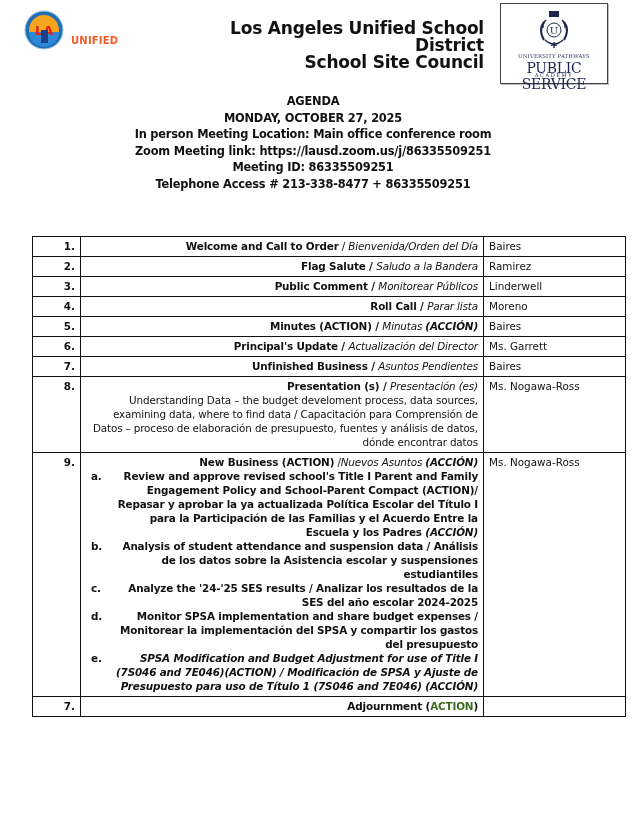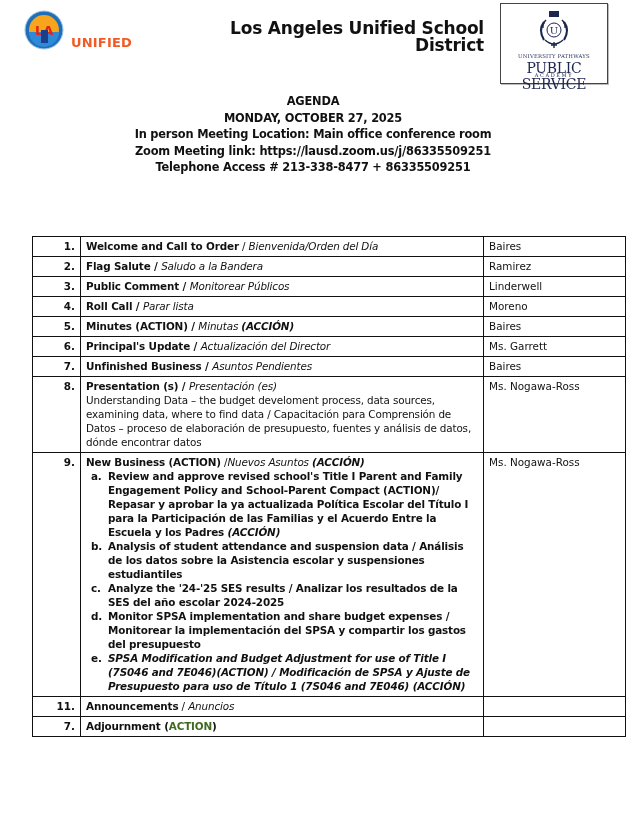--- a/index.html
+++ b/index.html
@@ -5,36 +5,36 @@
     html, body { margin: 0; padding: 0; background: #ffffff; }
     body {
       width: 644px; height: 831px; position: relative; overflow: hidden;
       font-family: "DejaVu Sans", "Liberation Sans", sans-serif;
       color: #111111;
     }
     .logo-lausd { position: absolute; left: 24px; top: 8px; width: 150px; height: 44px; }
     .lausd-text { position: absolute; left: 46px; top: 1px; font-family: "DejaVu Sans", sans-serif; font-weight: bold; font-size: 25px; letter-spacing: -1px; line-height: 28px; }
     .lausd-text .la { color: #f15a24; }
     .lausd-text .usd { color: #3a8fe0; }
-    .lausd-unified { position: absolute; left: 47px; top: 27px; color: #f15a24; font-weight: bold; font-size: 13px; letter-spacing: 0.2px; }
+    .lausd-unified { position: absolute; left: 47px; top: 27px; color: #f15a24; font-weight: bold; font-size: 10px; letter-spacing: 0.2px; }
     .seal { position: absolute; left: 0; top: 2px; width: 40px; height: 40px; }
 
     .header-block { position: absolute; left: 160px; top: 20px; width: 324px; text-align: right; font-weight: bold; font-size: 17px; line-height: 17px; letter-spacing: -0.2px; }
     .agenda-block { position: absolute; left: 108px; top: 93px; width: 410px; text-align: center; font-weight: bold; font-size: 11.4px; line-height: 16.6px; letter-spacing: -0.2px; }
 
     .academy-logo { position: absolute; left: 500px; top: 3px; width: 106px; height: 79px; border: 1px solid #444; box-shadow: 1px 1px 0 #bbb; background: #fff; }
     .academy-emblem { position: absolute; left: 33px; top: 6px; width: 40px; height: 40px; }
     .academy-line1 { position: absolute; left: 0; width: 106px; top: 49px; text-align: center; font-family: "DejaVu Serif", serif; font-size: 5.3px; color: #1c2750; letter-spacing: 0.2px; }
     .academy-line2 { position: absolute; left: 0; width: 106px; top: 56px; text-align: center; font-family: "DejaVu Serif", serif; font-size: 14px; color: #1c2750; letter-spacing: -0.3px; }
     .academy-line3 { position: absolute; left: 0; width: 106px; top: 68px; text-align: center; font-family: "DejaVu Serif", serif; font-size: 5px; color: #1c2750; letter-spacing: 1.6px; }
 
     table.agenda { position: absolute; left: 32px; top: 236px; width: 594px; border-collapse: collapse; font-size: 10.4px; line-height: 14px; }
     table.agenda td { border: 1.3px solid #111; vertical-align: top; padding: 2px 5px 3px 5px; }
     td.num { width: 37px; text-align: right; font-weight: bold; padding-right: 6px; }
-    td.item { width: 392px; letter-spacing: -0.15px; }
+    td.item { width: 392px; letter-spacing: -0.15px; text-align: right; }
     td.who { width: 131px; }
     .b { font-weight: bold; }
     .i { font-style: italic; }
     .bi { font-weight: bold; font-style: italic; }
     .green { color: #3f6b1f; }
     .sub { margin: 0; padding: 0; list-style: none; }
     .sub li { position: relative; padding-left: 22px; font-weight: bold; }
     .sub li .lbl { position: absolute; left: 5px; top: 0; }
     .sub li.it { font-style: italic; }
   </style>
@@ -48,20 +48,21 @@
     <path d="M5 22 A15 15 0 0 0 35 22 Z" fill="#2e8ad8"></path>
     <text x="11" y="25" font-size="13" font-weight="bold" fill="#e2231a" font-family="DejaVu Sans, sans-serif">LA</text>
     <path d="M17 20 L17 33 L24 33 L24 20" fill="#1c3f8c"></path>
     <circle cx="20" cy="20" r="19" fill="none" stroke="#9ec6ea" stroke-width="1"></circle>
   </svg>
   <div class="lausd-unified">UNIFIED</div>
 </div>
 
 <div class="header-block">
   <div>Los Angeles Unified School District</div>
+  <div>School Site Council</div>
 </div>
 
 <div class="academy-logo">
   <svg class="academy-emblem" viewBox="0 0 40 40">
     <rect x="15" y="1" width="10" height="6" fill="#1c2750"></rect>
     <path d="M10 12 Q4 20 10 30 M30 12 Q36 20 30 30" stroke="#1c2750" stroke-width="2.2" fill="none"></path>
     <path d="M12 10 Q8 14 9 18 M28 10 Q32 14 31 18 M11 30 Q20 38 29 30" stroke="#1c2750" stroke-width="1.6" fill="none"></path>
     <circle cx="20" cy="20" r="7" fill="none" stroke="#1c2750" stroke-width="1"></circle>
     <text x="20" y="24" text-anchor="middle" font-size="10" fill="#1c2750" font-family="DejaVu Serif, serif">U</text>
     <path d="M20 32 L20 38 M17 35 L23 35" stroke="#1c2750" stroke-width="1.4"></path>
@@ -69,20 +70,21 @@
   <div class="academy-line1">UNIVERSITY PATHWAYS</div>
   <div class="academy-line2">PUBLIC SERVICE</div>
   <div class="academy-line3">ACADEMY</div>
 </div>
 
 <div class="agenda-block">
   <div>AGENDA</div>
   <div>MONDAY, OCTOBER 27, 2025</div>
   <div>In person Meeting Location: Main office conference room</div>
   <div>Zoom Meeting link: https://lausd.zoom.us/j/86335509251</div>
+  <div>Meeting ID: 86335509251</div>
   <div>Telephone Access # 213-338-8477 + 86335509251</div>
 </div>
 
 <table class="agenda">
   <tbody>
 
     <tr>
       <td class="num">1.</td>
       <td class="item"><span class="b">Welcome and Call to Order</span><span>  / </span><span class="i">Bienvenida/Orden del Día</span></td>
       <td class="who">Baires</td>
@@ -136,25 +138,20 @@
           <li><span class="lbl">b.</span><span>Analysis of student attendance and suspension data / Análisis de los datos sobre la Asistencia escolar y suspensiones estudiantiles</span></li>
           <li><span class="lbl">c.</span><span>Analyze the '24-'25 SES results / Analizar los resultados de la SES del año escolar 2024-2025</span></li>
           <li><span class="lbl">d.</span><span>Monitor SPSA implementation and share budget expenses / Monitorear la implementación del SPSA y compartir los gastos del presupuesto</span></li>
           <li class="it"><span class="lbl" style="font-style:normal">e.</span><span>SPSA Modification and Budget Adjustment for use of Title I (7S046 and 7E046)(ACTION) / Modificación de SPSA y Ajuste de Presupuesto para uso de Título 1 (7S046 and 7E046) (ACCIÓN)</span></li>
         </ul>
       </td>
       <td class="who">Ms. Nogawa-Ross</td>
     </tr>
 
 
-    <tr>
-      <td class="num">11.</td>
-      <td class="item"><span class="b">Announcements</span><span>  / </span><span class="i">Anuncios</span></td>
-      <td class="who"></td>
-    </tr>
 
     <tr>
       <td class="num">7.</td>
       <td class="item"><span class="b">Adjournment (</span><span class="b green">ACTION</span><span class="b">)</span></td>
       <td class="who"></td>
     </tr>
   </tbody>
 </table>
 
 </body></html>

